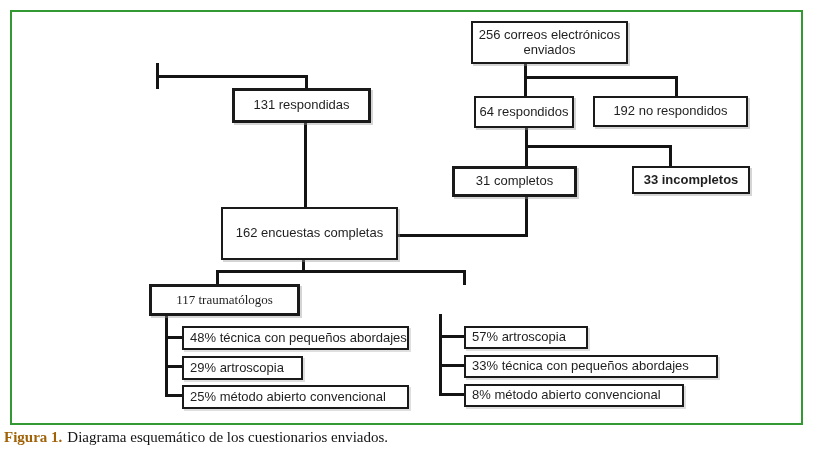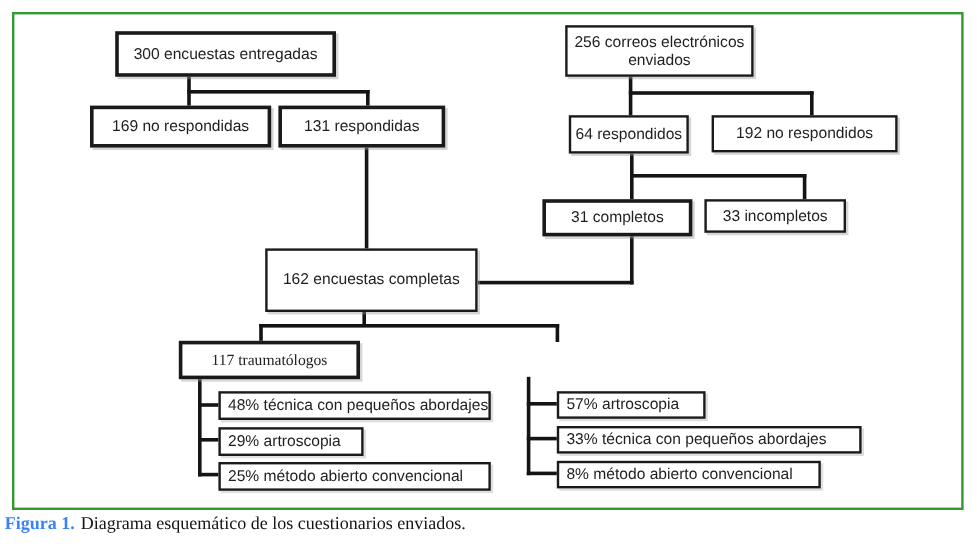--- a/index.html
+++ b/index.html
@@ -57,21 +57,21 @@
     z-index: 1;
   }
   
   #n-surveys-delivered   { left: 96px;  top: 26px;  width: 184px; height: 38px; }
   #n-surveys-not-answered{ left: 75px;  top: 88px;  width: 151px; height: 35px; }
   #n-surveys-answered    { left: 232px; top: 88px;  width: 139px; height: 35px; }
   #n-emails-sent         { left: 471px; top: 21px;  width: 157px; height: 43px; }
   #n-emails-answered     { left: 474px; top: 96px;  width: 100px; height: 32px; }
   #n-emails-not-answered { left: 593px; top: 96px;  width: 155px; height: 31px; }
   #n-emails-complete     { left: 452px; top: 166px; width: 125px; height: 31px; }
-  #n-emails-incomplete   { left: 587px; top: 166px; width: 118px; height: 28px; }
+  #n-emails-incomplete   { left: 632px; top: 166px; width: 118px; height: 28px; font-weight: bold; }
   #n-total-complete      { left: 221px; top: 207px; width: 177px; height: 53px; }
   #n-traumatologists     { left: 149px; top: 284px; width: 151px; height: 32px; font-family: Liberation Serif, serif; }
   #n-specialists         { left: 397px; top: 284px; width: 136px; height: 31px; }
   #n-trauma-small        { left: 182px; top: 326px; width: 227px; height: 24px; }
   #n-trauma-arthro       { left: 182px; top: 356px; width: 121px; height: 24px; }
   #n-trauma-open         { left: 182px; top: 385px; width: 227px; height: 24px; }
   #n-spec-arthro         { left: 464px; top: 326px; width: 124px; height: 23px; }
   #n-spec-small          { left: 464px; top: 355px; width: 254px; height: 23px; }
   #n-spec-open           { left: 464px; top: 384px; width: 220px; height: 23px; }
   
@@ -103,37 +103,35 @@
   #caption {
     position: absolute;
     left: 4px;
     top: 429px;
     font-family: "Liberation Serif", serif;
     font-size: 15px;
     color: #141414;
     white-space: nowrap;
   }
   #caption .cap-label {
-    color: #3b82f6;
+    color: #a16207;
     font-weight: bold;
     margin-right: 5px;
   }
 </style>
 </head>
 <body>
 
 <div id="stage">
 
   <div id="frame">
 
     
   </div>
 
-  <div class="node thick" id="n-surveys-delivered">300 encuestas entregadas</div>
-  <div class="node thick" id="n-surveys-not-answered">169 no respondidas</div>
   <div class="node thick" id="n-surveys-answered">131 respondidas</div>
   <div class="node wrap" id="n-emails-sent">256 correos electrónicos enviados</div>
   <div class="node" id="n-emails-answered">64 respondidos</div>
   <div class="node" id="n-emails-not-answered">192 no respondidos</div>
   <div class="node thick" id="n-emails-complete">31 completos</div>
   <div class="node" id="n-emails-incomplete">33 incompletos</div>
   <div class="node" id="n-total-complete">162 encuestas completas</div>
   <div class="node thick" id="n-traumatologists">117 traumatólogos</div>
   <div class="node leaf" id="n-trauma-small">48% técnica con pequeños abordajes</div>
   <div class="node leaf" id="n-trauma-arthro">29% artroscopia</div>

